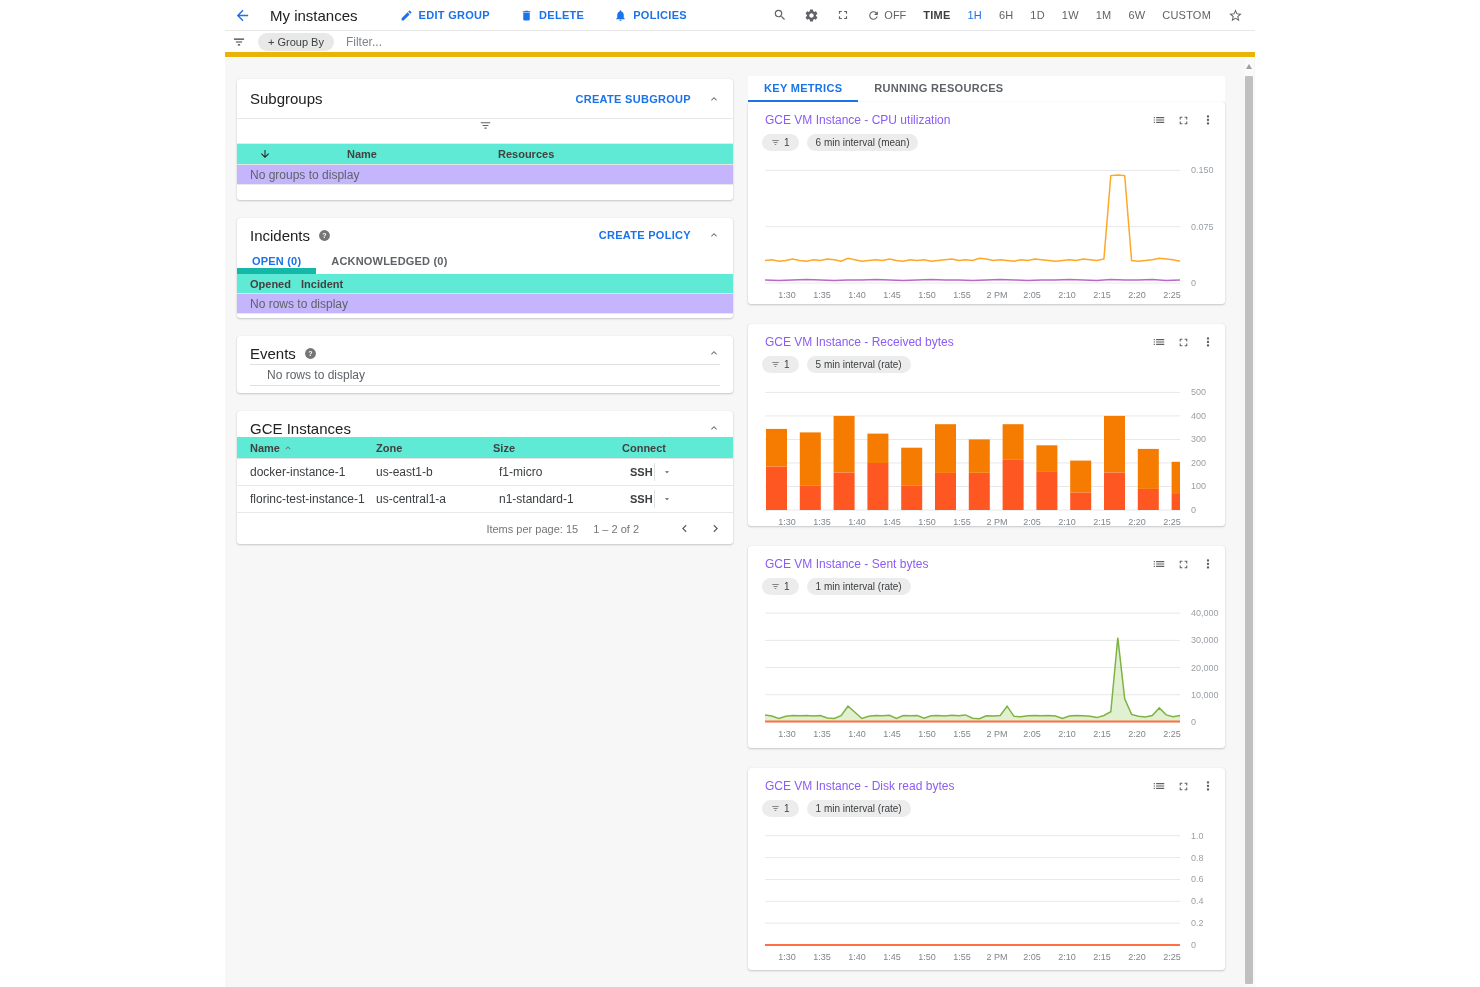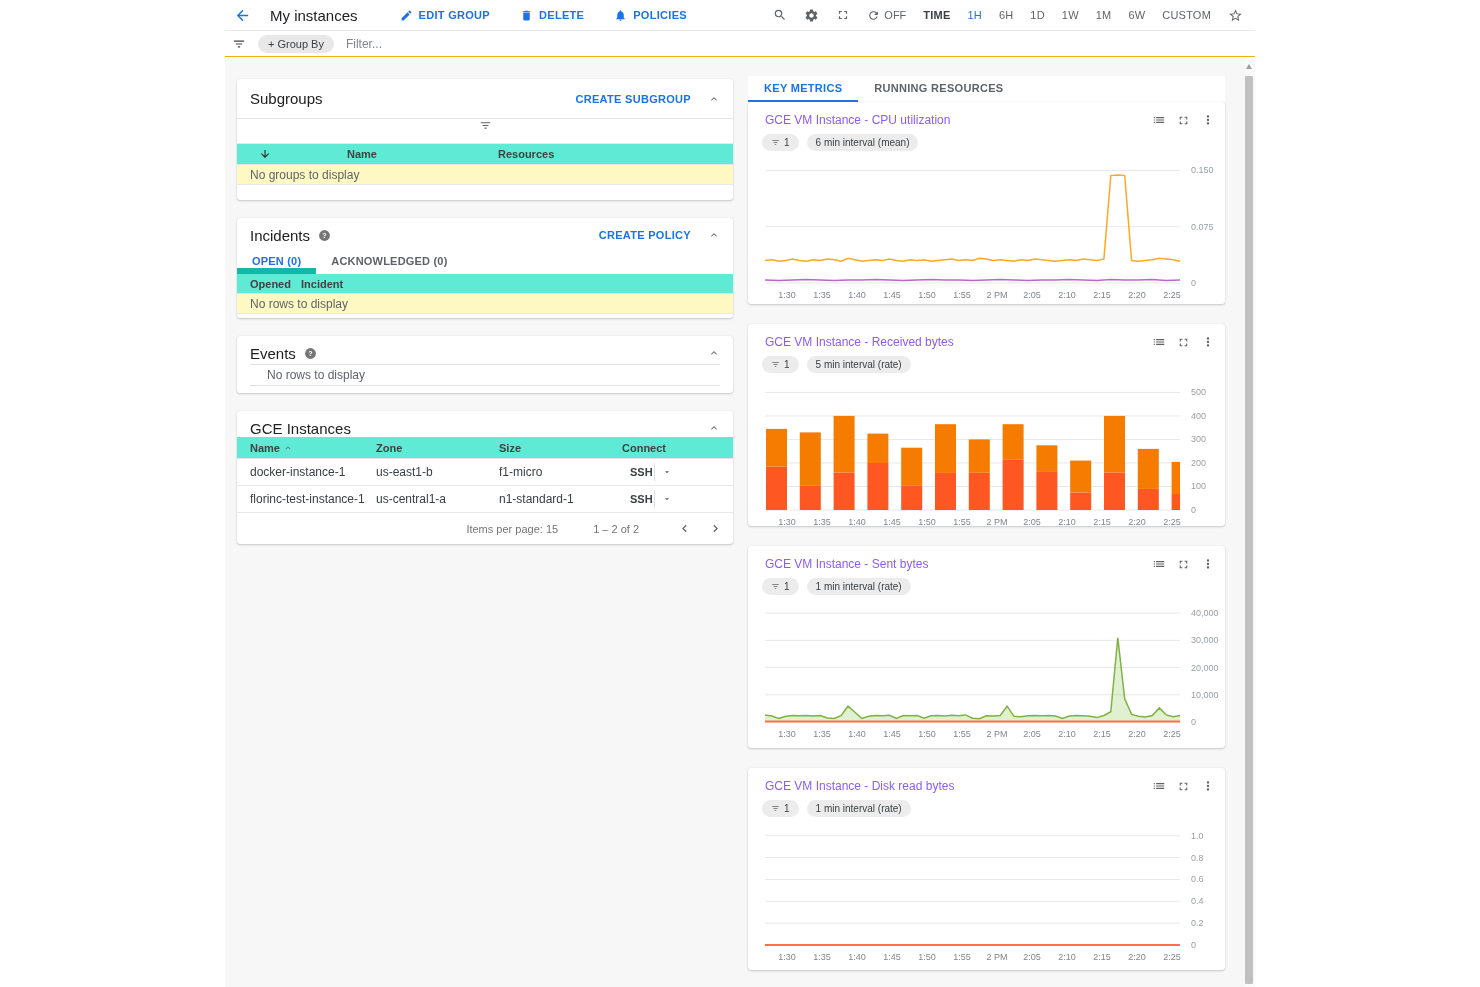--- a/index.html
+++ b/index.html
@@ -18,21 +18,21 @@
     margin-right:30px; cursor:pointer; }
   .tb-right { margin-left:auto; display:flex; align-items:center; gap:17px; }
   .tb-range { font-size:11px; font-weight:500; color:#5f6368; cursor:pointer; letter-spacing:.2px; }
   .tb-range.sel { color:#1a73e8; }
   .tb-time { font-size:11px; font-weight:700; color:#3c4043; letter-spacing:.2px; }
   .refresh { display:inline-flex; align-items:center; gap:4px; color:#5f6368;
     font-size:11px; font-weight:500; cursor:pointer; }
 
   
   .filterbar { height:26px; display:flex; align-items:center; gap:12px; padding-left:7px;
-    border-bottom:1px solid #eab308; background:#fff; }
+    border-bottom:5px solid #eab308; background:#fff; }
   .chip-groupby { background:#e8e8e8; border-radius:10px; padding:3px 10px; font-size:11px;
     font-weight:500; color:#3c4043; cursor:pointer; }
   .filter-ph { font-size:12px; color:#80868b; cursor:text; }
 
   
   .content { position:absolute; top:58px; left:0; right:0; bottom:0; background:#f7f7f7; overflow:hidden; }
   .leftcol { position:absolute; left:12px; top:21px; width:496px; }
   .rightcol { position:absolute; left:523px; top:18px; width:477px; }
 
   .card { background:#fff; border-radius:3px; margin-bottom:18px;
@@ -42,21 +42,21 @@
   .card-action { margin-left:auto; color:#1a73e8; font-size:11px; font-weight:700;
     letter-spacing:.3px; cursor:pointer; }
   .chev { margin-left:17px; cursor:pointer; display:inline-flex; }
   .helpdot { margin-left:8px; display:inline-flex; }
 
   .rel { position:relative; }
   .abs { position:absolute; top:50%; transform:translateY(-50%); white-space:nowrap; }
   .th { font-size:11px; font-weight:700; color:#424242; }
   .cell { font-size:12px; color:#3c4043; }
   .thead-row { height:21px; background:#5eead4; border-bottom:1px solid #e4e4e4; }
-  .data-row { height:20px; border-bottom:1px solid #e8e8e8; background:#fef9c3; }
+  .data-row { height:20px; border-bottom:1px solid #e8e8e8; background:#c4b5fd; }
   .empty-txt { font-size:12px; color:#5f6368; }
 
   .sub-filter { height:26px; display:flex; align-items:center; gap:10px; padding:0 13px;
     border-top:1px solid #e8e8e8; border-bottom:1px solid #e8e8e8;flex-direction:column; }
   .ph-txt { font-size:11px; color:#9e9e9e; flex:1; cursor:text; }
   .sub-pad { height:15px; }
 
   .inc-tabs { height:22px; display:flex; align-items:flex-start; }
   .inc-tab { font-size:11px; font-weight:700; letter-spacing:.2px; color:#5f6368;
     padding:3px 15px 0 15px; height:22px; cursor:pointer; }
@@ -65,21 +65,21 @@
 
   .events-row { margin:0 13px; height:22px; border-top:1px solid #e0e0e0; border-bottom:1px solid #e0e0e0;
     display:flex; align-items:center; padding-left:17px; }
   .events-pad { height:7px; }
 
   .gce-row { height:27px; border-bottom:1px solid #e8e8e8; }
   .ssh-btn { font-size:11px; font-weight:700; color:#3c4043; cursor:pointer; }
   .ssh-sep { position:absolute; left:417px; top:4px; bottom:4px; width:1px; background:#e0e0e0; }
   .pager { height:31px; display:flex; align-items:center; justify-content:flex-end;
     padding-right:10px; font-size:11px; color:#757575; }
-  .pager .rng { margin-left:35px; }
+  .pager .rng { margin-left:15px; }
   .pager .pchev { margin-left:38px; cursor:pointer; display:inline-flex; }
   .pager .pchev + .pchev { margin-left:16px; }
 
   
   .mtabs { display:flex; background:#fff; height:26px; }
   .mtab { font-size:11px; font-weight:700; letter-spacing:.3px; color:#5f6368;
     padding:6px 16px 0 16px; cursor:pointer; }
   .mtab.active { color:#1a73e8; border-bottom:2px solid #1a73e8; }
 
   .chart-card { background:#fff; border-radius:3px; margin-bottom:20px; height:202px;
@@ -291,21 +291,21 @@
             </span>
         </div>
         <div class="thead-row rel" style="height:22px">
           <span class="abs th" style="left:13px">
             <span>Name</span>
             <svg width="10" height="10" viewBox="0 0 24 24" style="vertical-align:-1px">
                 <path fill="#757575" d="M7.41 15.41L12 10.83l4.59 4.58L18 14l-6-6-6 6z"></path>
               </svg>
           </span>
           <span class="abs th" style="left:139px">Zone</span>
-          <span class="abs th" style="left:262px">Size</span>
+          <span class="abs th" style="left:256px">Size</span>
           <span class="abs th" style="left:385px">Connect</span>
         </div>
         <div class="gce-row rel">
           <span class="abs cell" style="left:13px">docker-instance-1</span>
           <span class="abs cell" style="left:139px">us-east1-b</span>
           <span class="abs cell" style="left:262px">f1-micro</span>
           <span class="abs ssh-btn" style="left:393px">SSH</span>
           <span class="ssh-sep"></span>
           <span class="abs iconbtn" style="left:425px">
               <svg width="10" height="10" viewBox="0 0 24 24">

